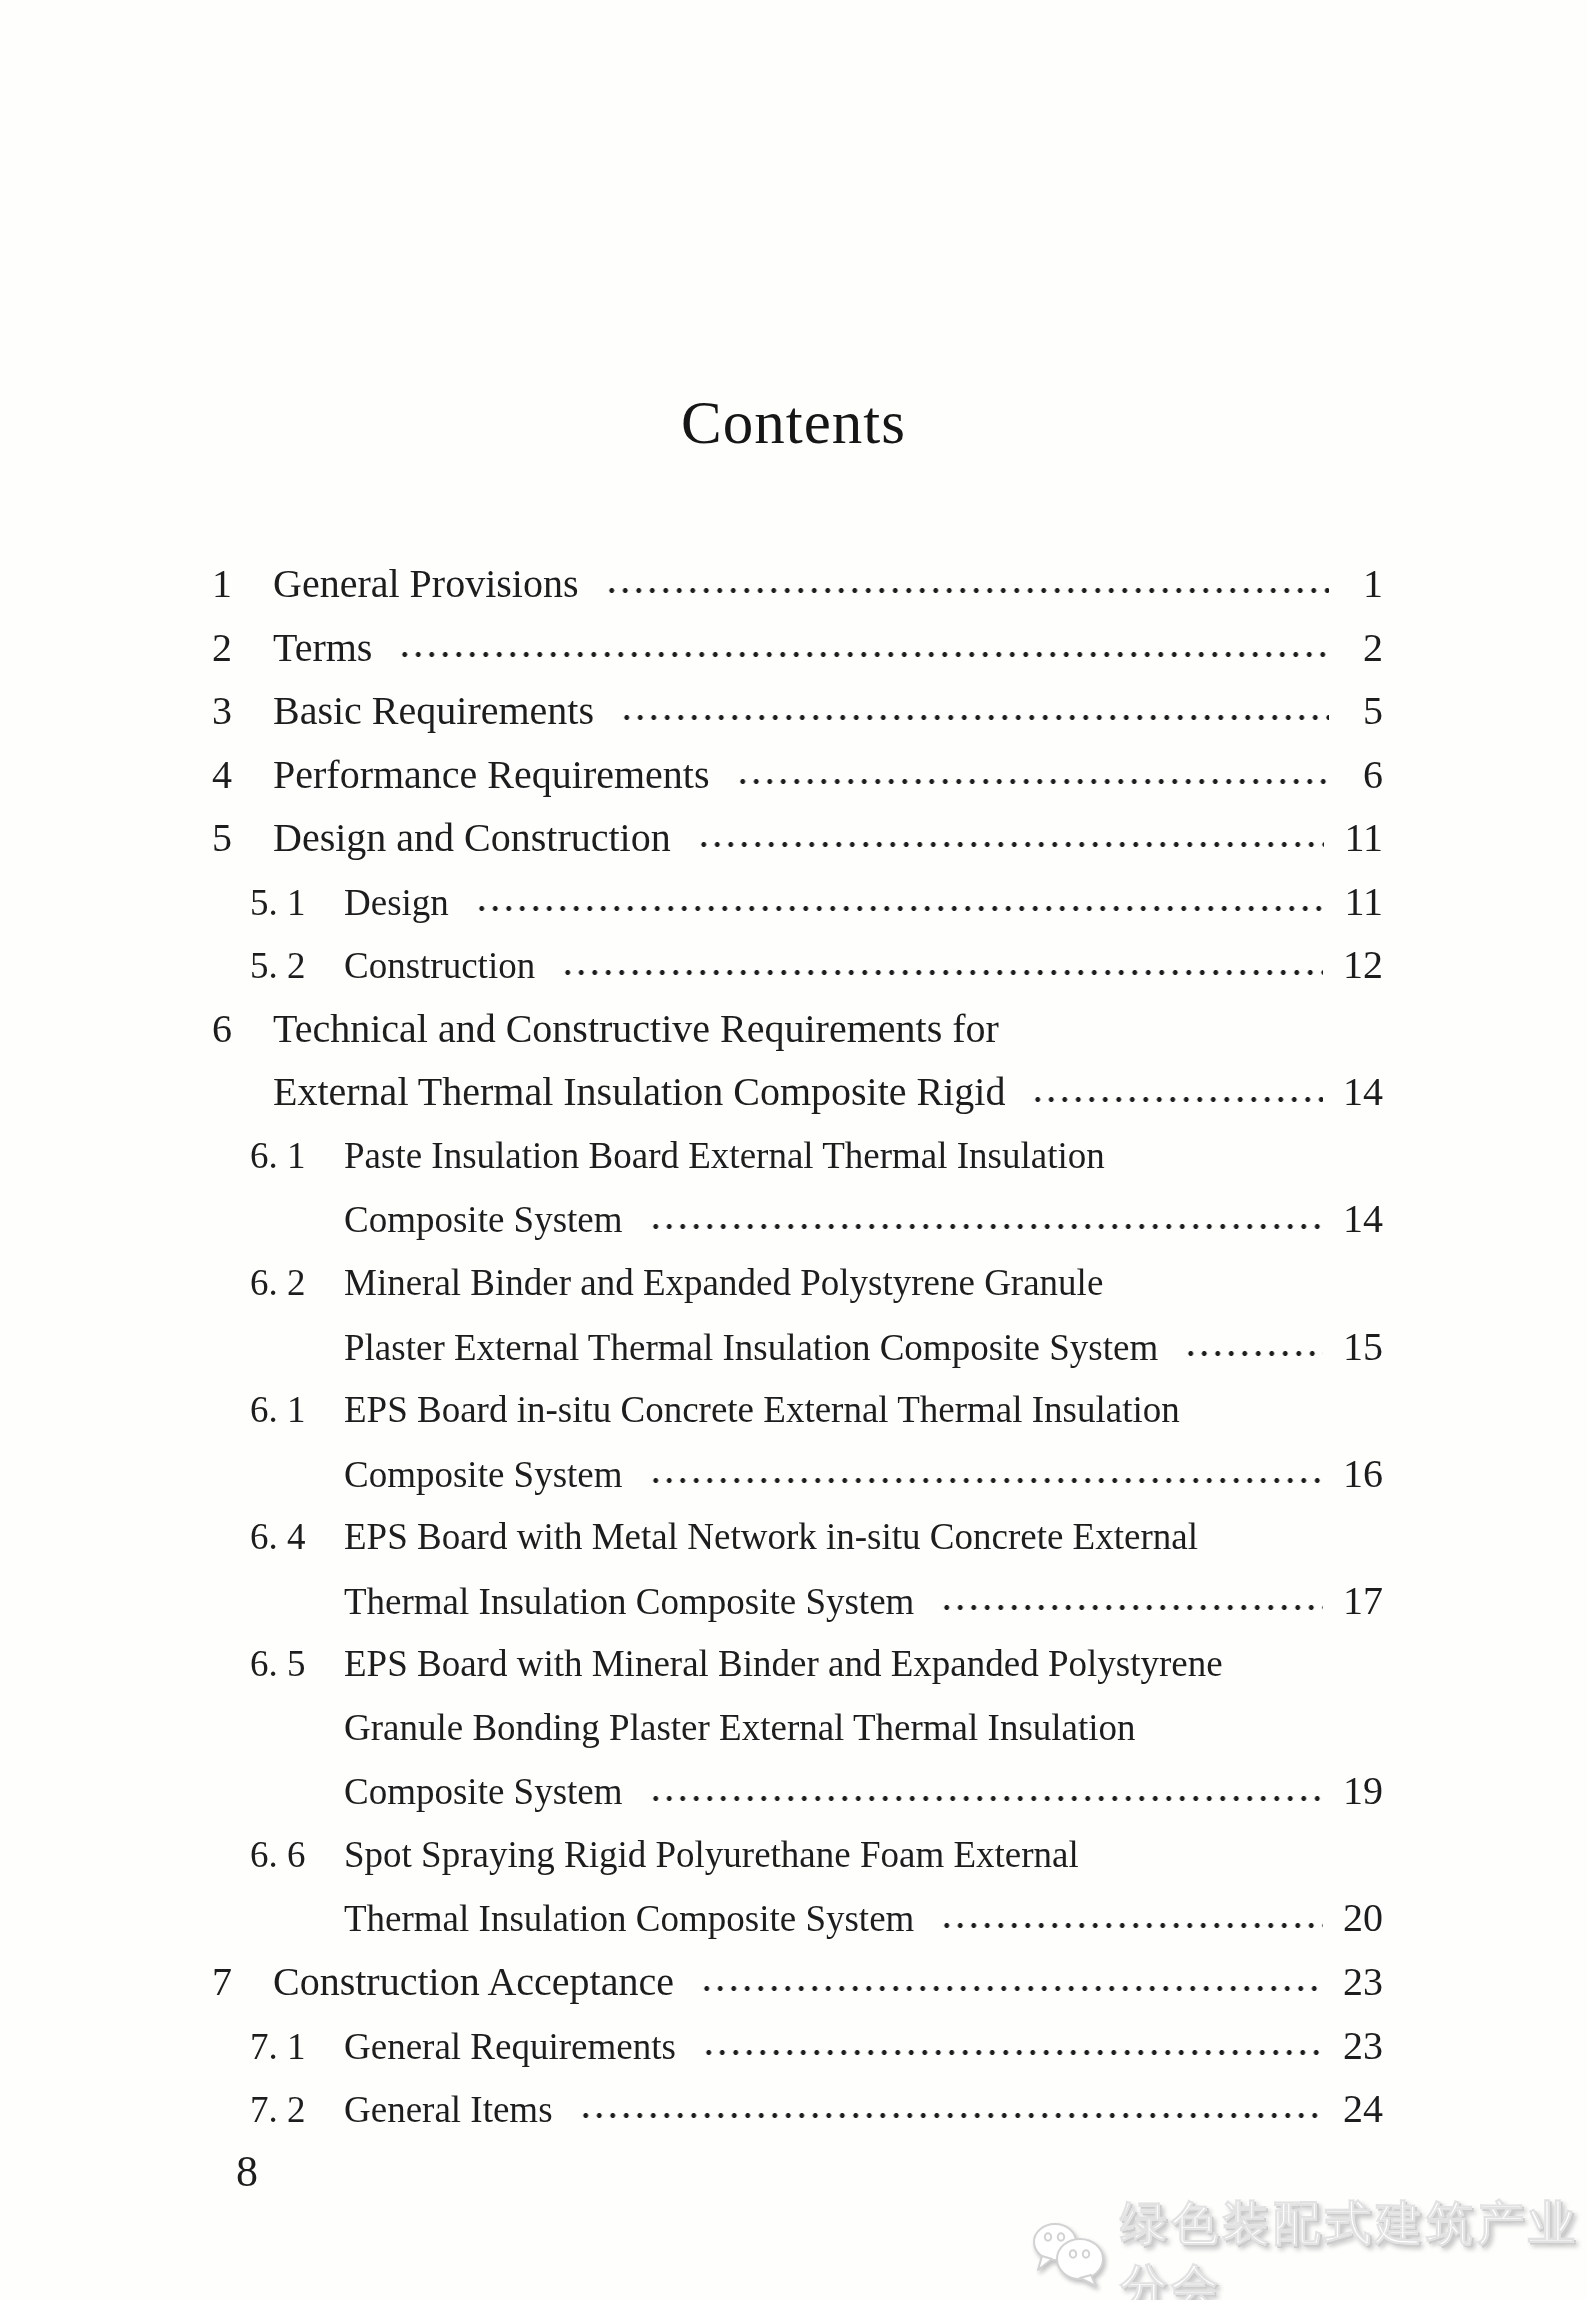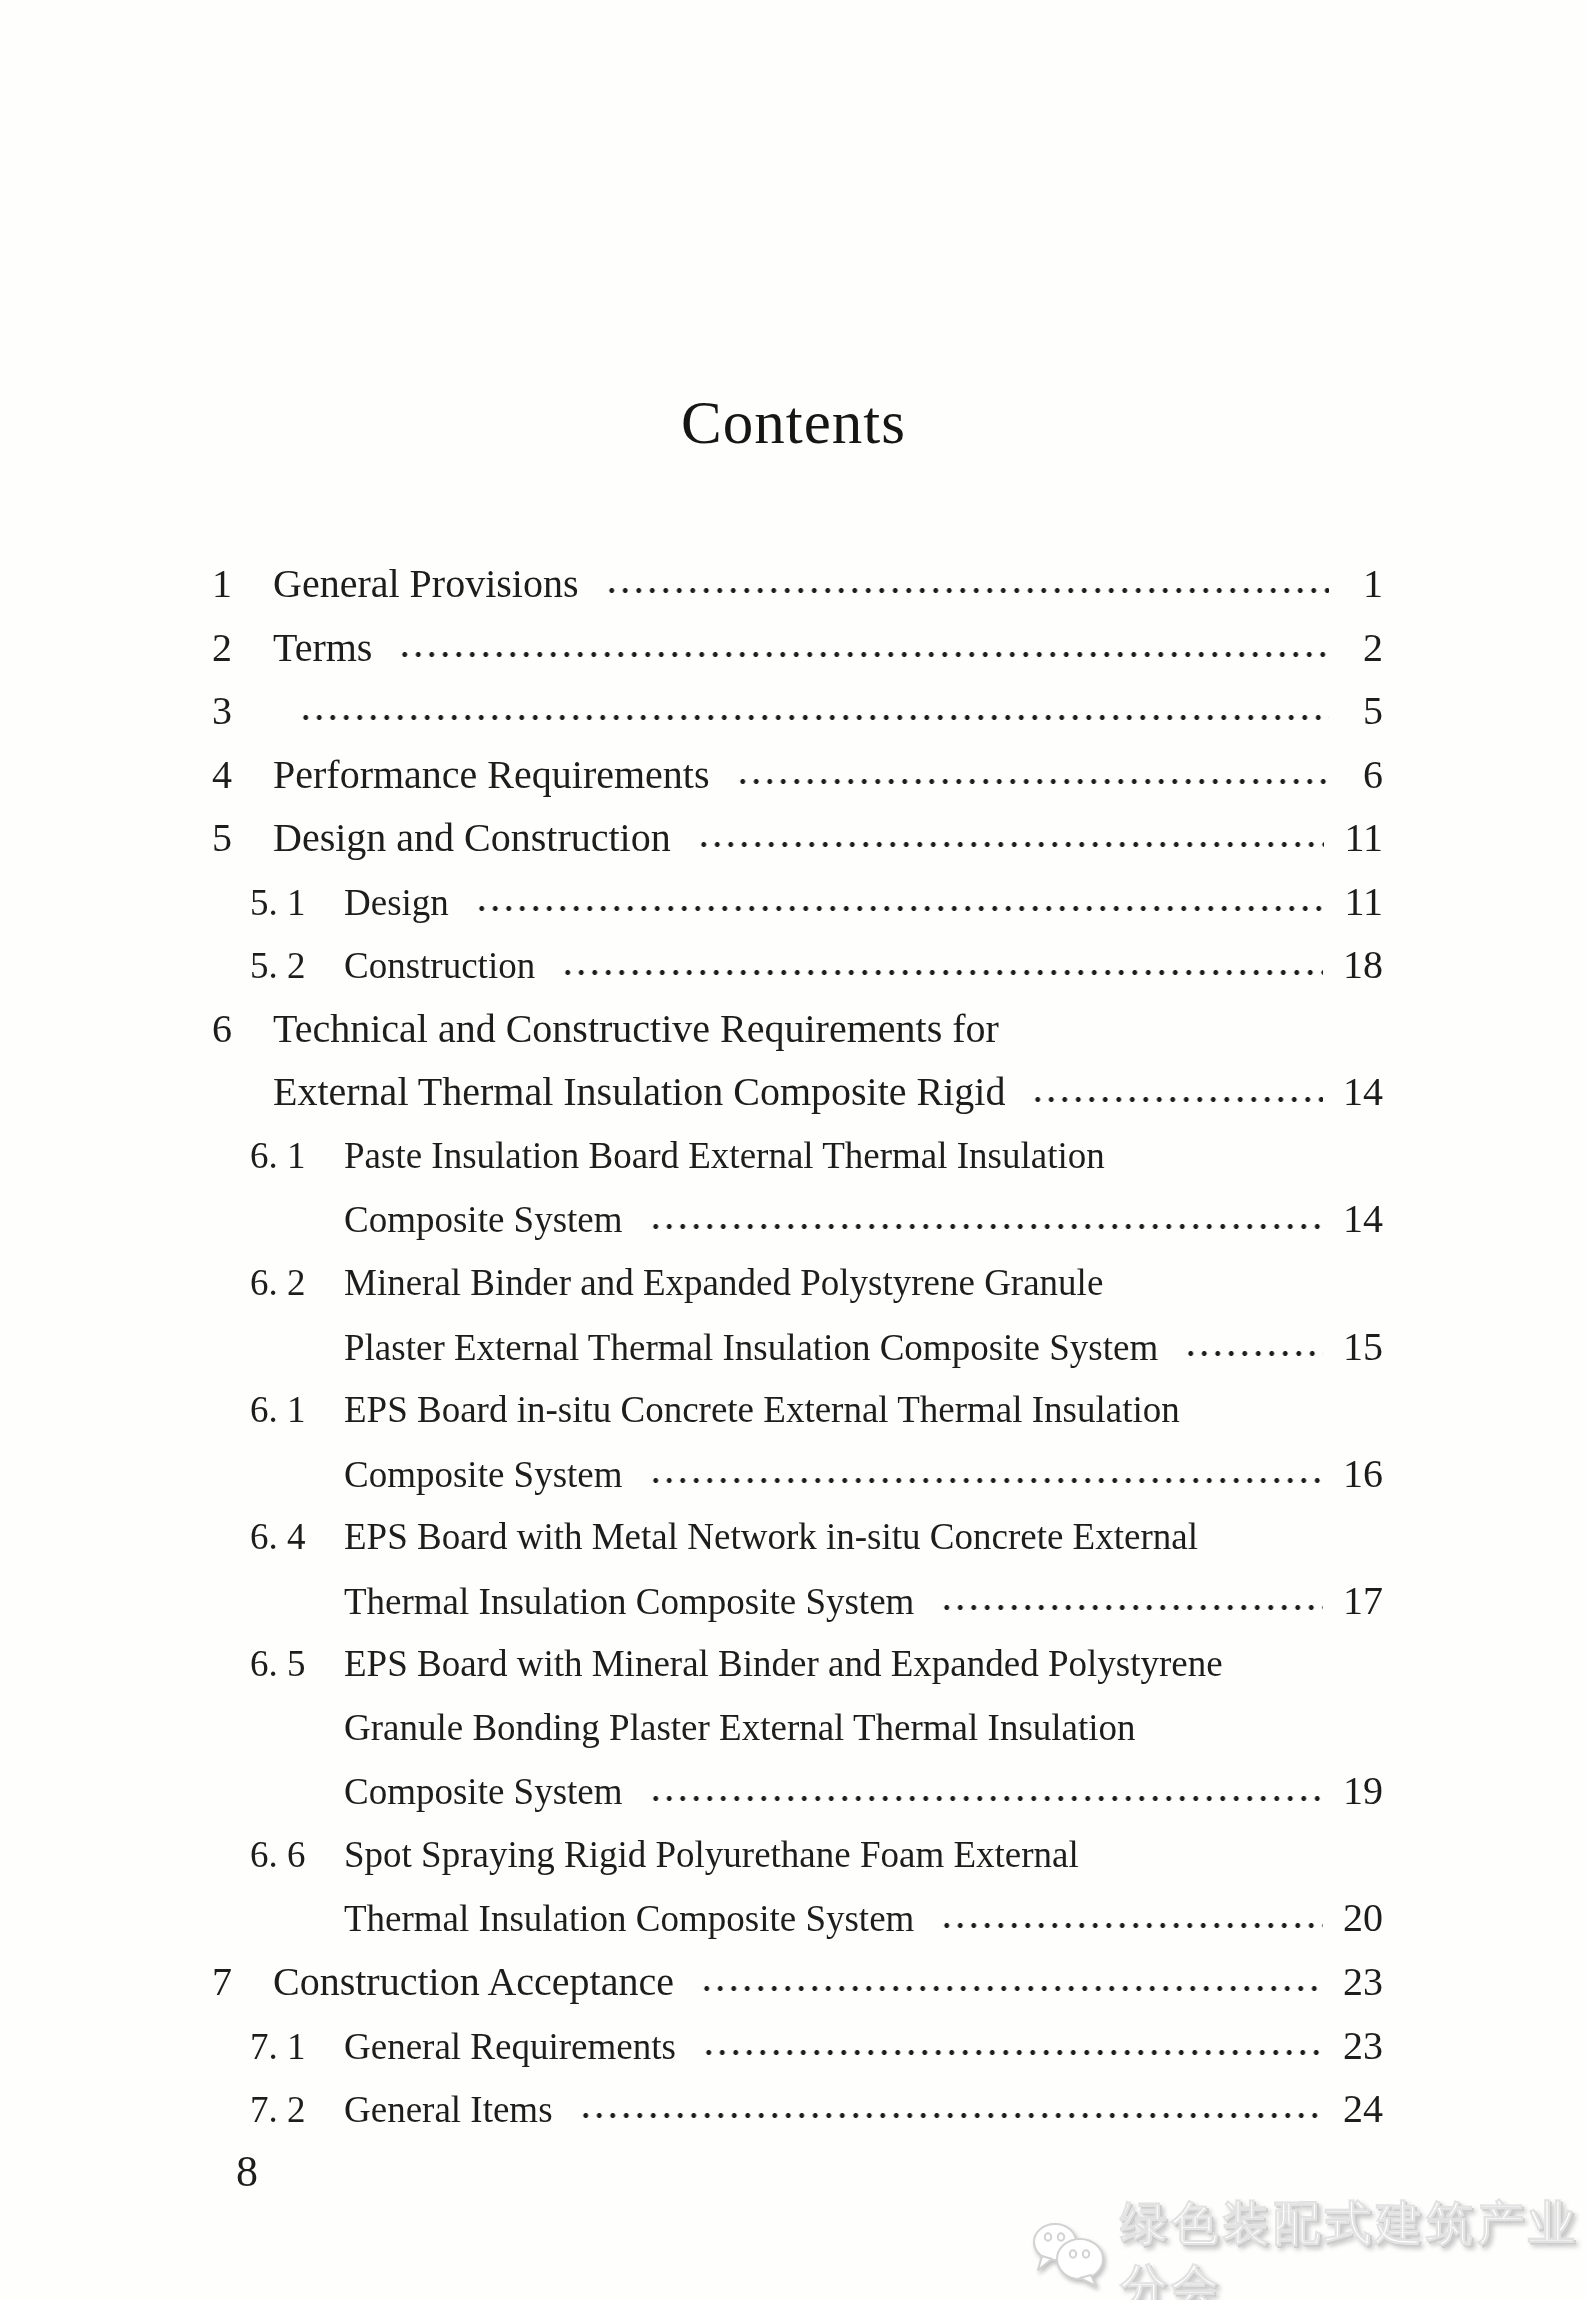--- a/index.html
+++ b/index.html
@@ -94,20 +94,21 @@
         <span class="page-num">1</span>
       </div>
       <div class="toc-row ch">
         <span class="num">2</span>
         <span class="entry-text">Terms</span>
         <span class="dot-leader"></span>
         <span class="page-num">2</span>
       </div>
       <div class="toc-row ch">
         <span class="num">3</span>
+        <span class="entry-text">Basic Requirements</span>
         <span class="dot-leader"></span>
         <span class="page-num">5</span>
       </div>
       <div class="toc-row ch">
         <span class="num">4</span>
         <span class="entry-text">Performance Requirements</span>
         <span class="dot-leader"></span>
         <span class="page-num">6</span>
       </div>
       <div class="toc-row ch">
@@ -119,21 +120,21 @@
       <div class="toc-row sec">
         <span class="num">5. 1</span>
         <span class="entry-text">Design</span>
         <span class="dot-leader"></span>
         <span class="page-num">11</span>
       </div>
       <div class="toc-row sec">
         <span class="num">5. 2</span>
         <span class="entry-text">Construction</span>
         <span class="dot-leader"></span>
-        <span class="page-num">18</span>
+        <span class="page-num">12</span>
       </div>
       <div class="toc-row ch">
         <span class="num">6</span>
         <span class="entry-text">Technical and Constructive Requirements for</span>
       </div>
       <div class="toc-row ch-cont">
         <span class="entry-text">External Thermal Insulation Composite Rigid</span>
         <span class="dot-leader"></span>
         <span class="page-num">14</span>
       </div>

